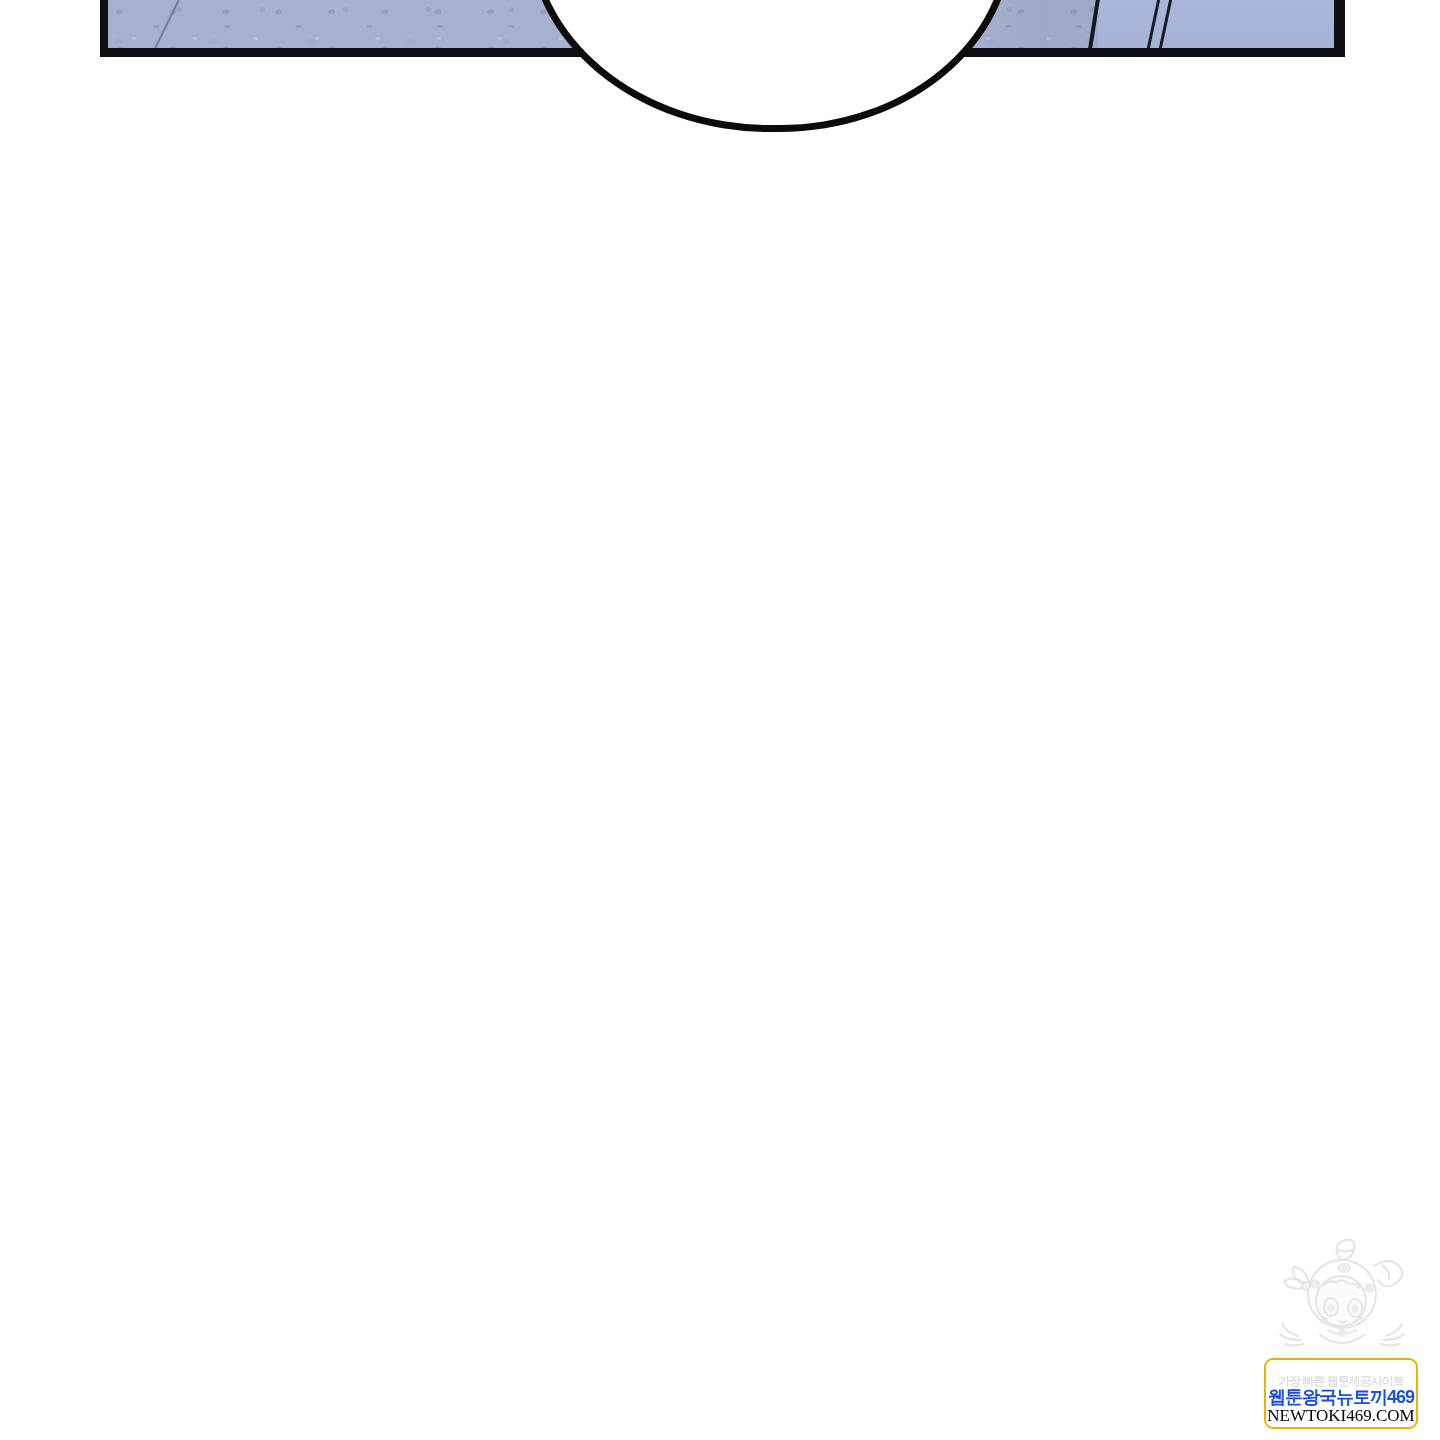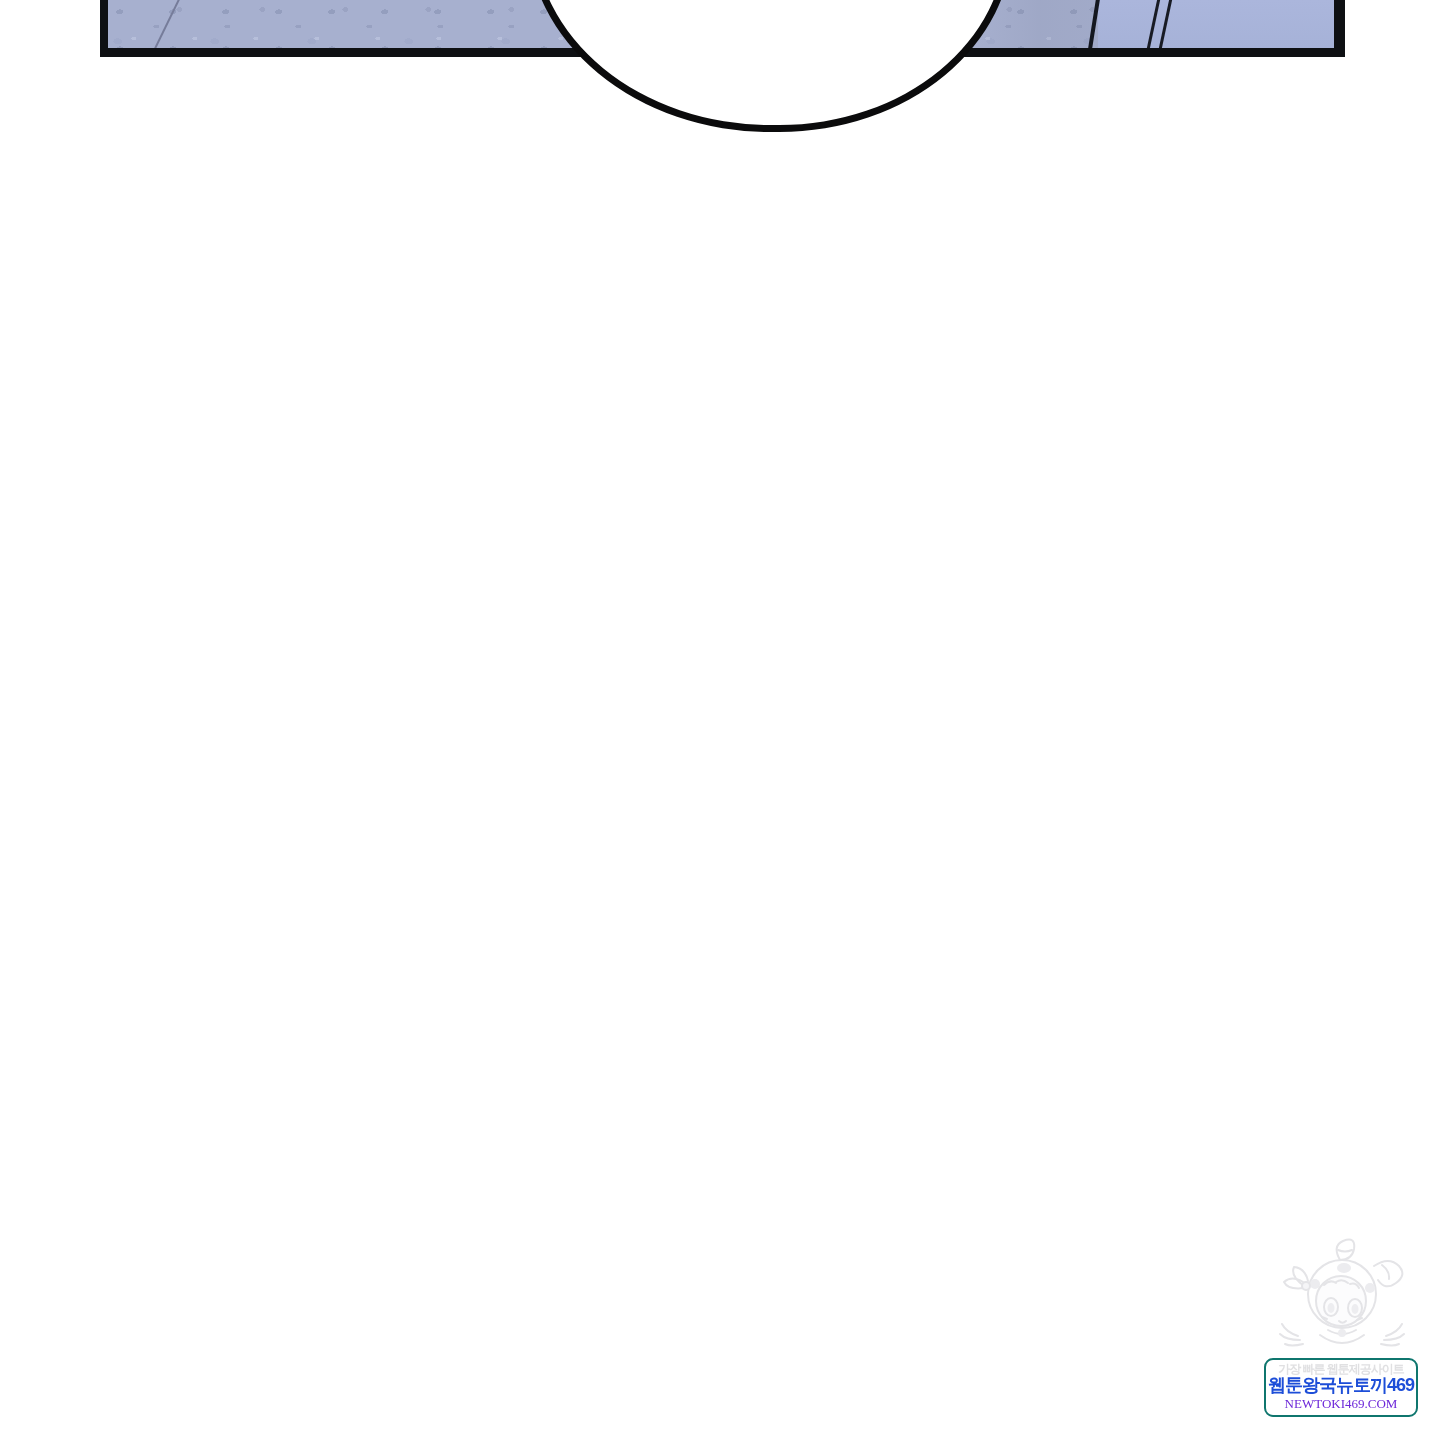--- a/index.html
+++ b/index.html
@@ -66,35 +66,35 @@
 
   
   .watermark {
     position:absolute; left:1258px; top:1238px; width:176px; height:194px;
     color:#e0e0e2; z-index:2;
   }
   .mascot { position:absolute; left:12px; top:0; }
   .wm-text-box {
     position:absolute; left:6px; top:120px; width:154px;
     box-sizing:border-box;
-    border:2px solid #0f766e; border-radius:9px;
-    padding:2px 0 3px; text-align:center;
+    border:2px solid #eab308; border-radius:9px;
+    padding:14px 0 3px; text-align:center;
     background:rgba(255,255,255,0.55);
   }
   .wm-tagline {
     font-size:12px; font-weight:bold; letter-spacing:-1px;
     line-height:14px; color:#e0e0e2; white-space:nowrap;
   }
   .wm-site {
     font-size:18px; font-weight:bold; letter-spacing:-1px;
     line-height:19px; color:#1d4ed8; white-space:nowrap;
   }
   .wm-domain {
     font-family:"Liberation Serif", serif;
-    font-size:13px; line-height:17px; color:#6d28d9; white-space:nowrap;
+    font-size:17px; line-height:17px; color:#000000; white-space:nowrap;
   }
 </style>
 </head>
 <body>
 
 <div class="page">
 
   <div class="panel">
     <div class="panel-interior">
       <div class="wall-left"></div>

